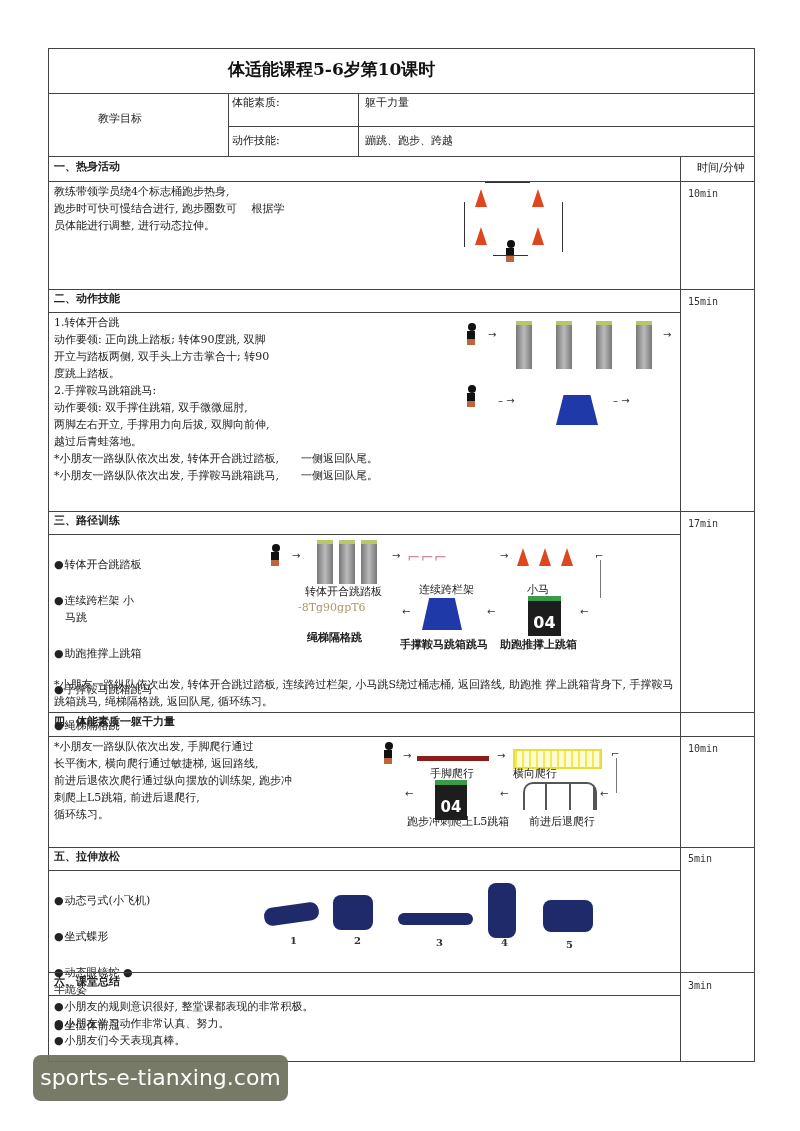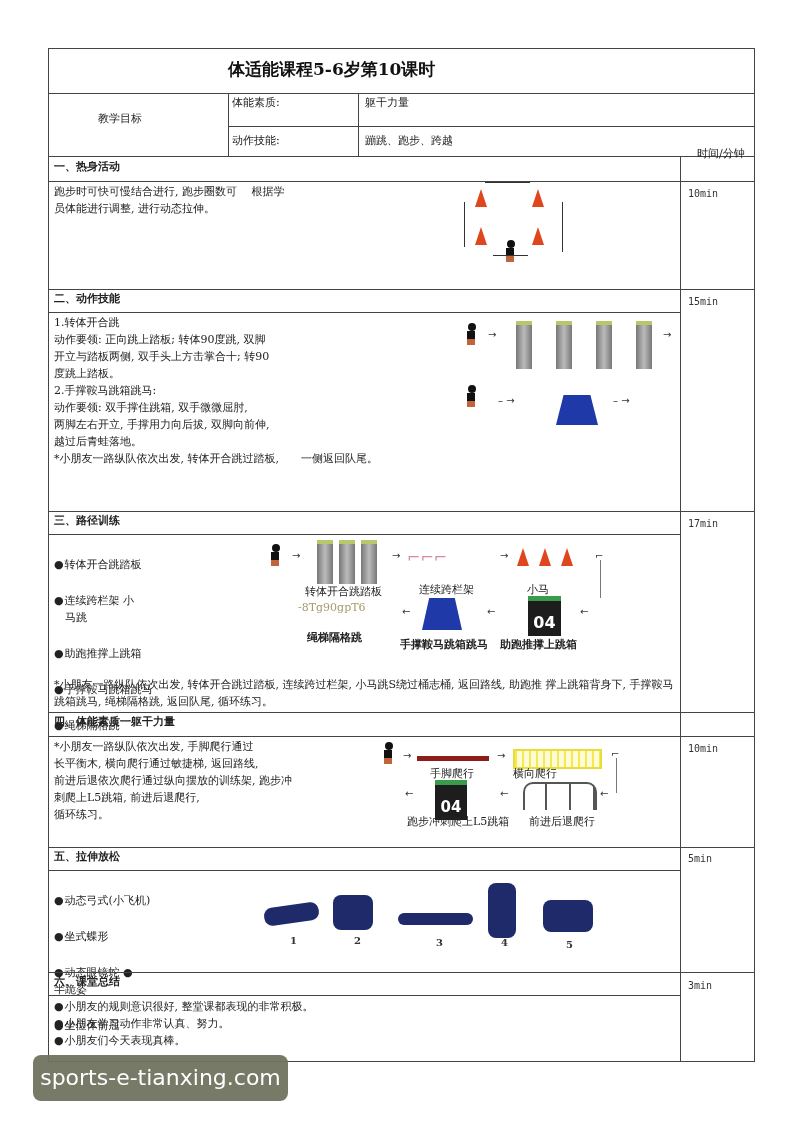--- a/index.html
+++ b/index.html
@@ -44,25 +44,26 @@
   <div class="vl" style="left:228px;top:93px;height:64px;"></div>
   <div class="vl" style="left:358px;top:93px;height:64px;"></div>
   <div class="abs txt" style="left:232px;top:94px;">体能素质:</div>
   <div class="abs txt" style="left:365px;top:94px;">躯干力量</div>
   <div class="hl" style="left:228px;top:126px;width:527px;"></div>
   <div class="abs txt" style="left:232px;top:132px;">动作技能:</div>
   <div class="abs txt" style="left:365px;top:132px;">蹦跳、跑步、跨越</div>
   <div class="hl" style="left:48px;top:156px;width:707px;"></div>
 
   <div class="vl" style="left:680px;top:156px;height:906px;"></div>
-  <div class="abs txt" style="left:697px;top:145px;">时间/分钟</div>
+  <div class="abs txt" style="left:697px;top:159px;">时间/分钟</div>
 
   <div class="abs hdr" style="left:54px;top:159px;">一、热身活动</div>
   <div class="hl" style="left:48px;top:181px;width:707px;"></div>
   <div class="abs txt" style="left:54px;top:183px;">
+    <div>教练带领学员绕4个标志桶跑步热身,</div>
     <div>跑步时可快可慢结合进行, 跑步圈数可　 根据学</div>
     <div>员体能进行调整, 进行动态拉伸。</div>
   </div>
   <div class="abs time" style="left:688px;top:188px;">10min</div>
   <div class="abs" style="left:455px;top:182px;width:115px;height:85px;">
     <div class="hl" style="left:30px;top:0;width:45px;background:#333;"></div>
     <div class="cone" style="left:20px;top:7px;"></div>
     <div class="cone" style="left:77px;top:7px;"></div>
     <div class="cone" style="left:20px;top:45px;"></div>
     <div class="cone" style="left:77px;top:45px;"></div>
@@ -79,20 +80,21 @@
   <div class="abs txt" style="left:54px;top:314px;">
     <div>1.转体开合跳</div>
     <div>动作要领: 正向跳上踏板; 转体90度跳, 双脚</div>
     <div>开立与踏板两侧, 双手头上方击掌合十; 转90</div>
     <div>度跳上踏板。</div>
     <div>2.手撑鞍马跳箱跳马:</div>
     <div>动作要领: 双手撑住跳箱, 双手微微屈肘,</div>
     <div>两脚左右开立, 手撑用力向后拔, 双脚向前伸,</div>
     <div>越过后青蛙落地。</div>
     <div>*小朋友一路纵队依次出发, 转体开合跳过踏板,　　一侧返回队尾。</div>
+    <div>*小朋友一路纵队依次出发, 手撑鞍马跳箱跳马,　　一侧返回队尾。</div>
   </div>
   <div class="abs" style="left:458px;top:315px;width:222px;height:120px;">
     <div class="runner" style="left:8px;top:8px;"></div>
     <div class="arrow" style="left:30px;top:14px;">→</div>
     <div class="pad" style="left:58px;top:6px;"></div>
     <div class="pad" style="left:98px;top:6px;"></div>
     <div class="pad" style="left:138px;top:6px;"></div>
     <div class="pad" style="left:178px;top:6px;"></div>
     <div class="arrow" style="left:205px;top:14px;">→</div>
     <div class="runner" style="left:8px;top:70px;"></div>

